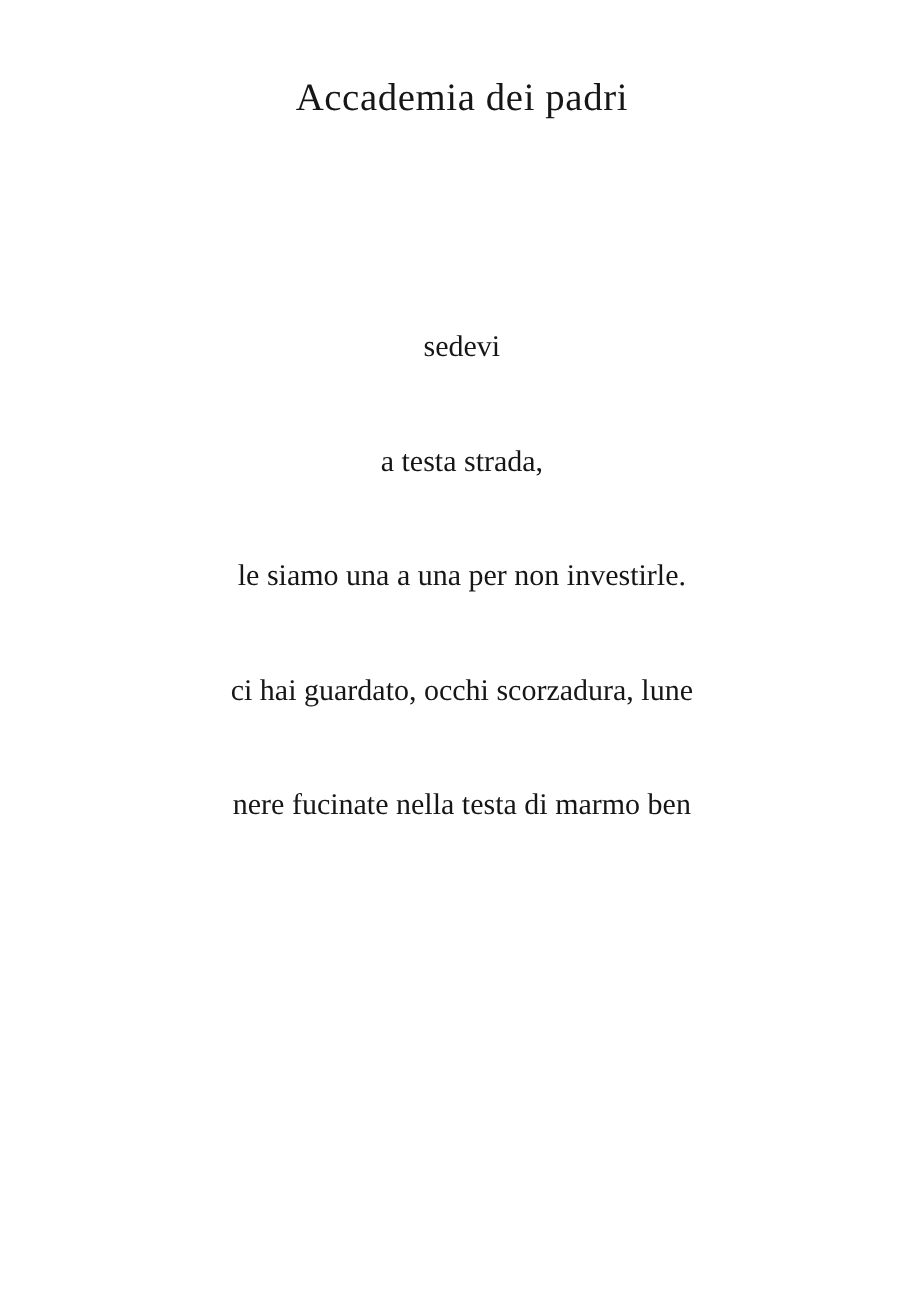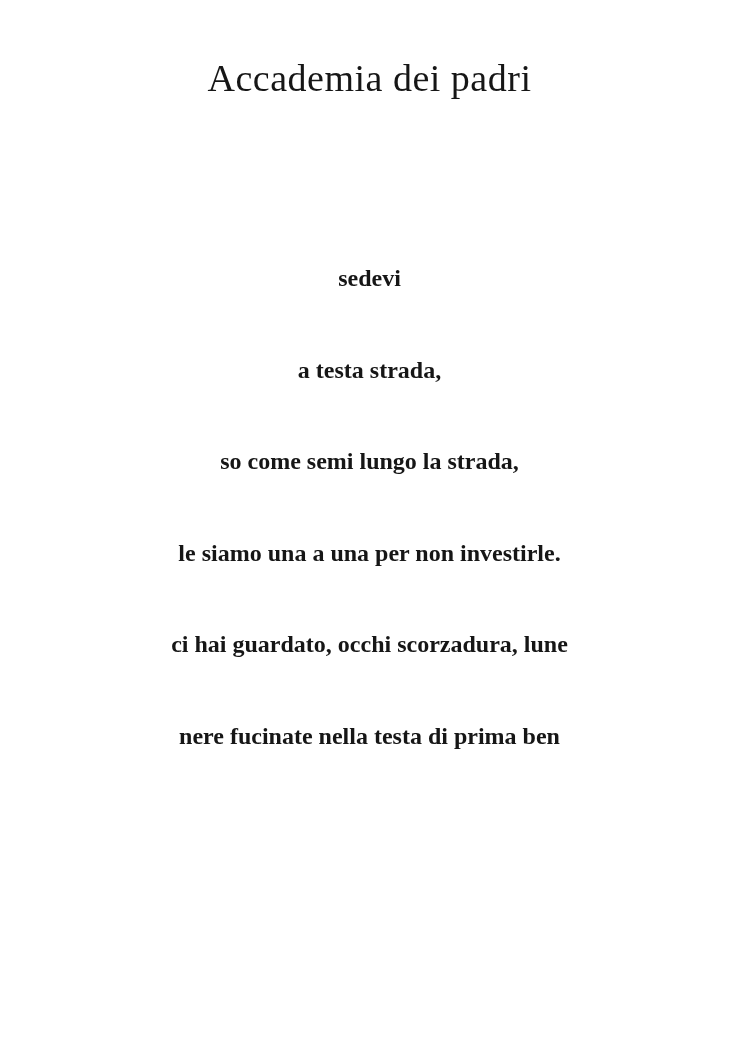--- a/index.html
+++ b/index.html
@@ -12,51 +12,49 @@
     position: relative;
     width: 739px;
     height: 1050px;
     background: #ffffff;
     overflow: hidden;
     color: #161616;
   }
   .title {
     padding-top: 60px;
     text-align: center;
-    font-size: 38px;
+    font-size: 31px;
     font-weight: 400;
     line-height: 36px;
     letter-spacing: 0.5px;
     color: #161616;
   }
   .poem {
     margin-top: 106px;
     text-align: center;
     font-size: 24px;
     line-height: 30.5px;
     white-space: pre; 
     color: #161616;
   }
   .poem .line {
     min-height: 30.5px;
-    font-weight: bold;
   }
 </style>
 </head>
 <body>
 
 <div class="page">
   <h1 class="title">Accademia dei padri</h1>
   <div class="poem">
     <div class="line">sedevi</div>
     <div class="line">a testa strada,</div>
-    <div class="line">so come semi lungo la strada,</div>
     <div class="line">le siamo una a una per non investirle.</div>
     <div class="line">ci hai guardato, occhi scorzadura, lune</div>
-    <div class="line">nere fucinate nella testa di prima ben</div>
+    <div class="line">nere fucinate nella testa di marmo ben</div>
     
     
     
     
     
     
     
     
     
     

